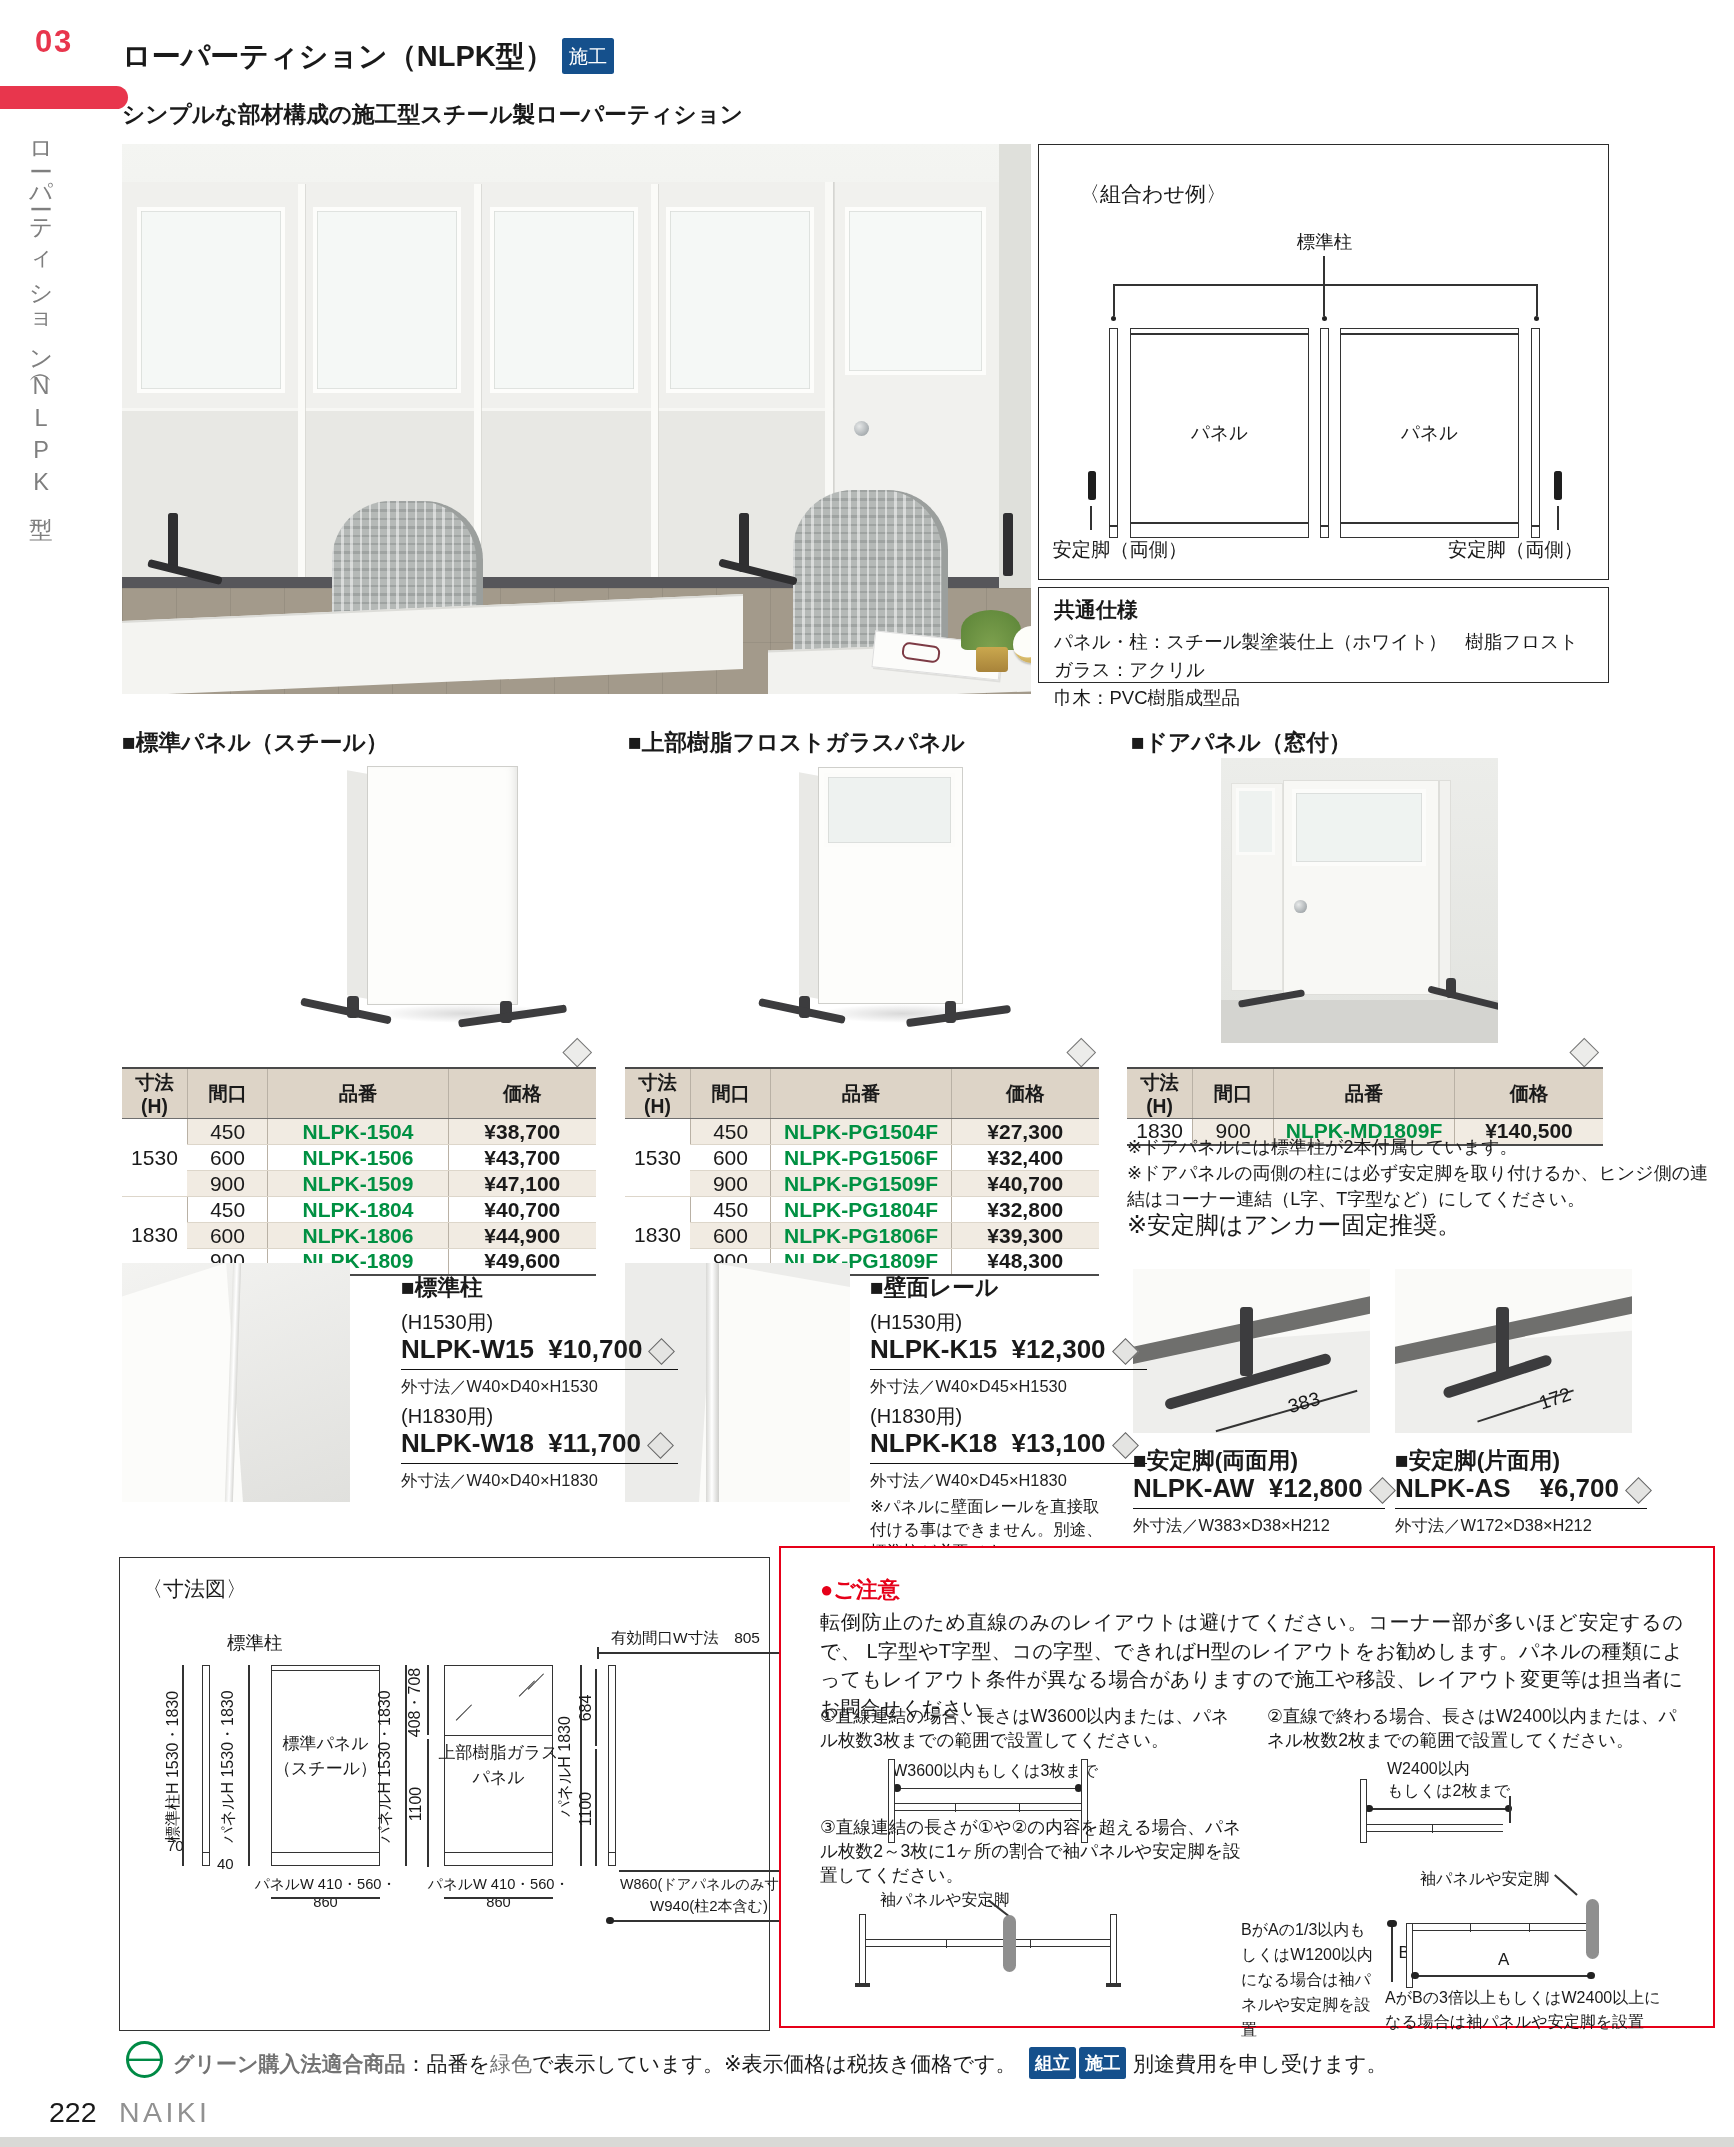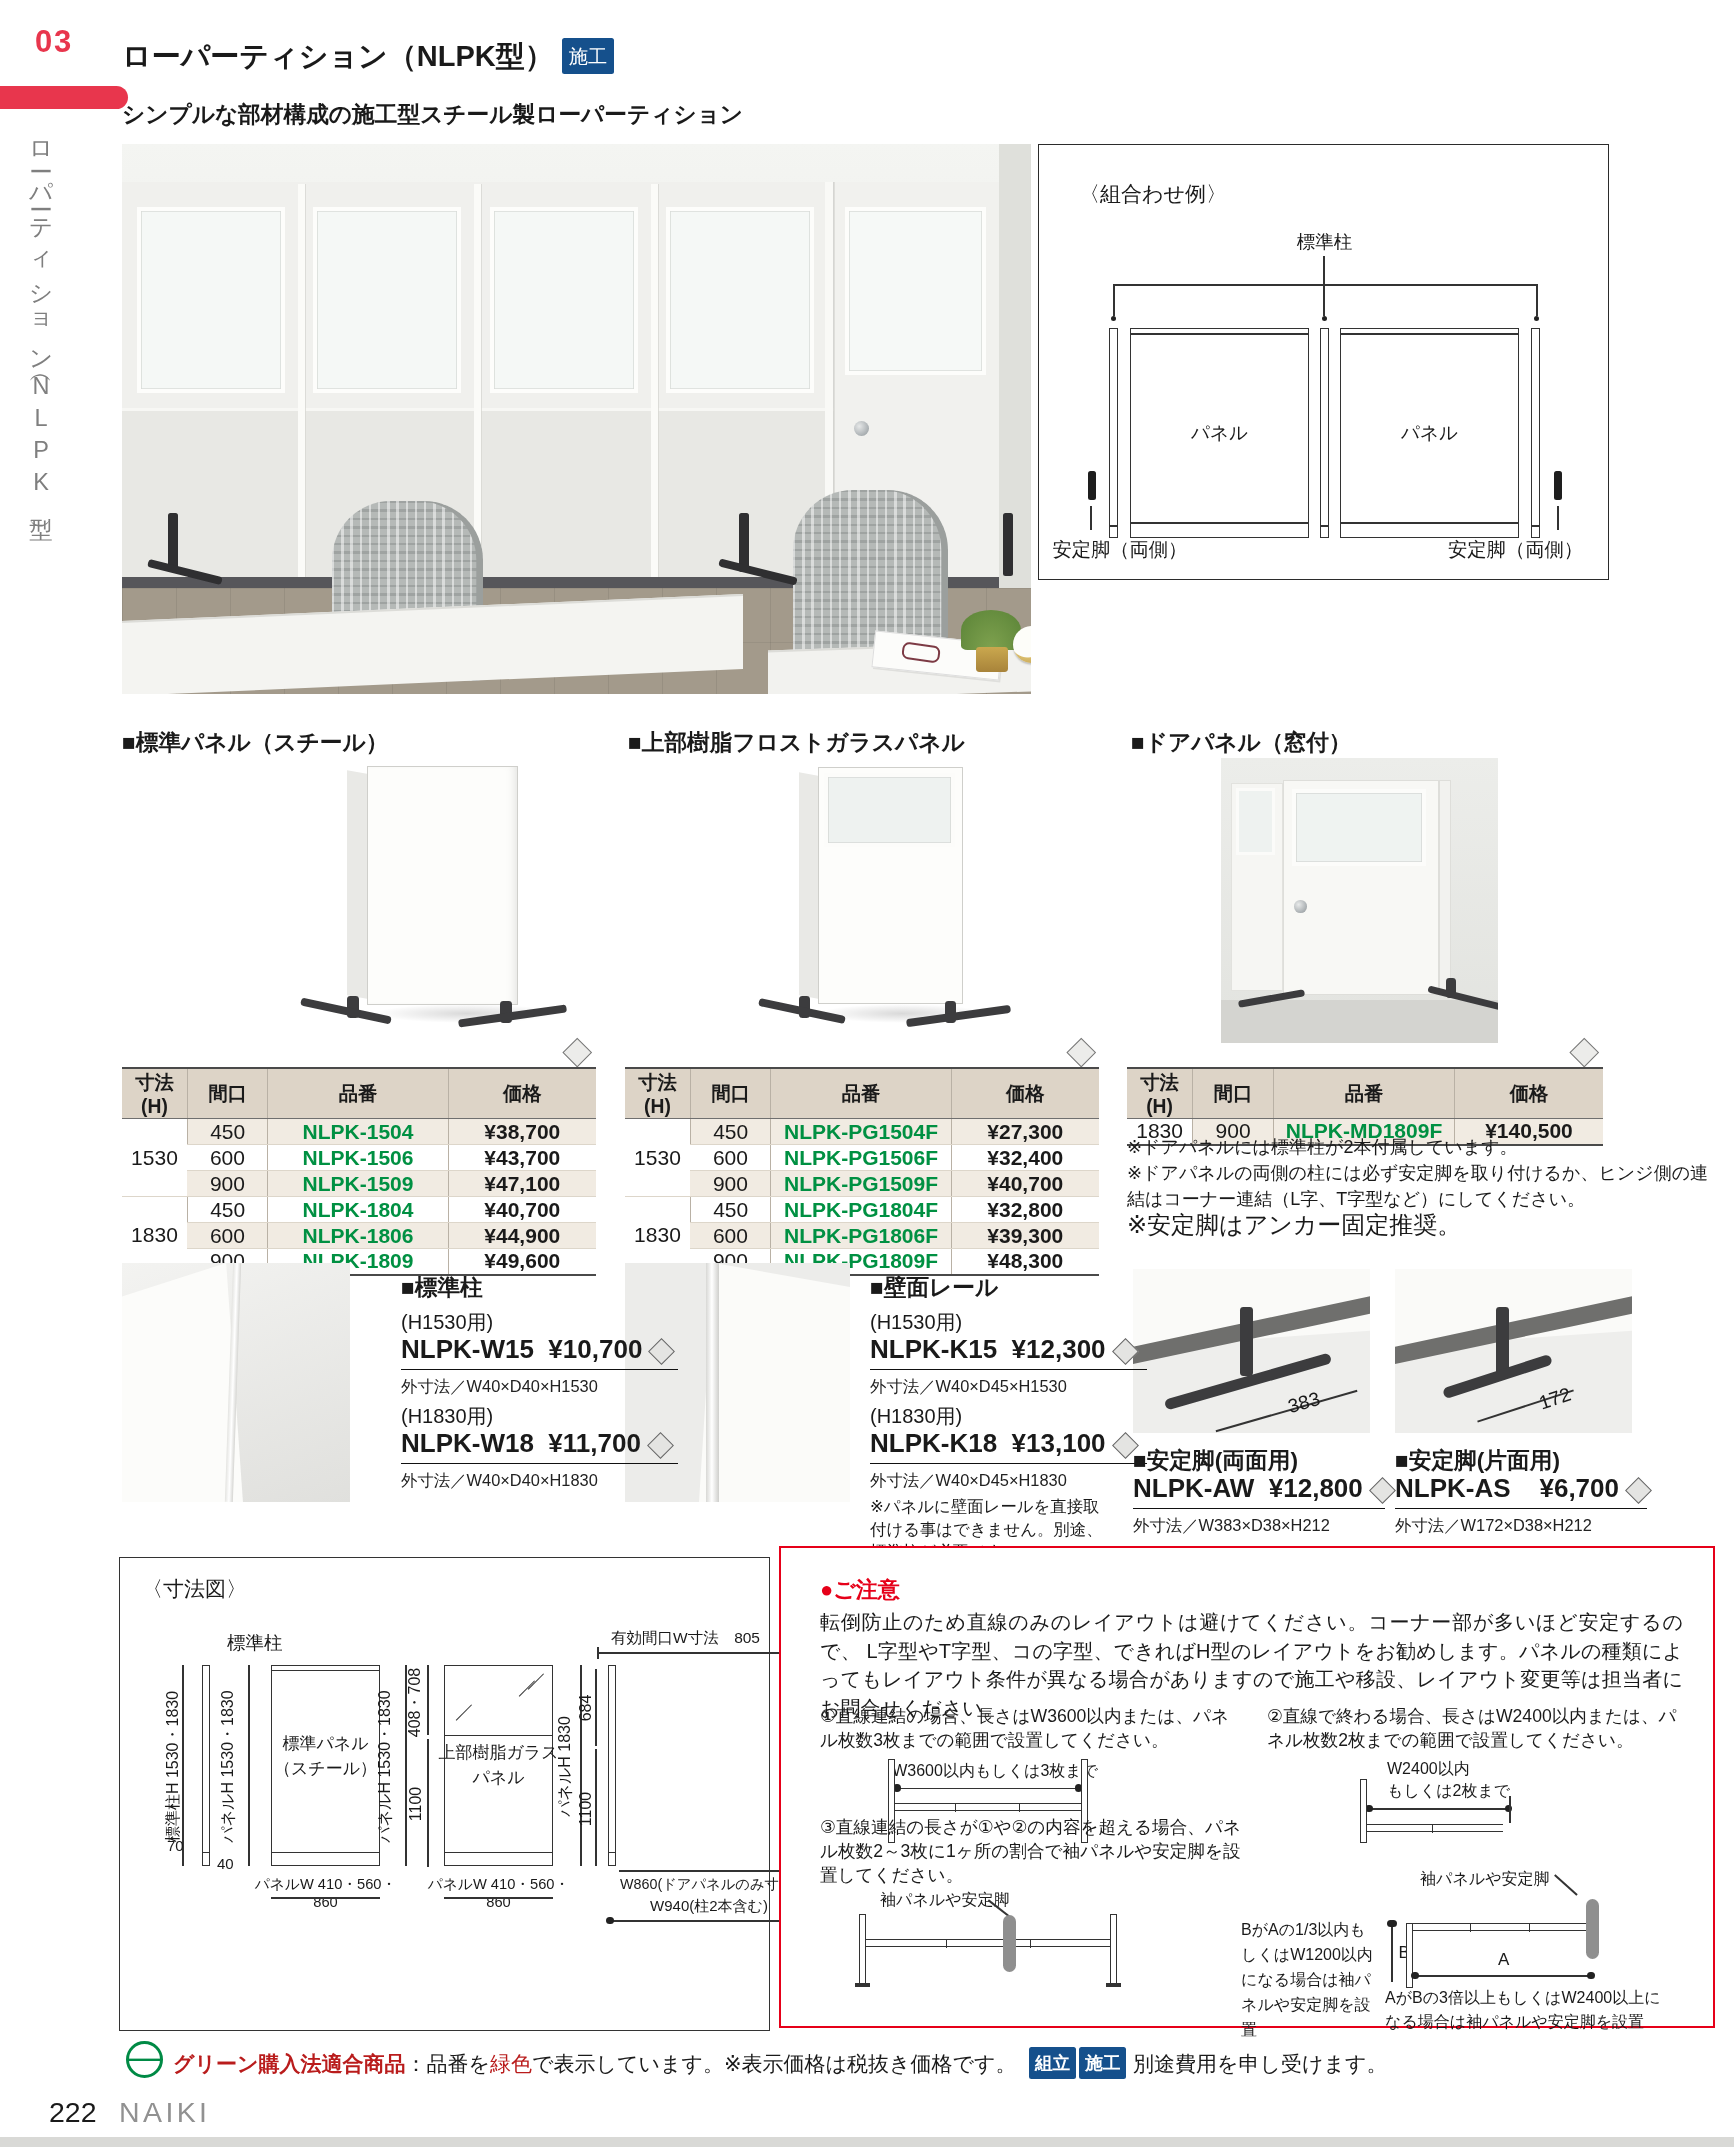--- a/index.html
+++ b/index.html
@@ -40,21 +40,21 @@
   .clbl{position:absolute;font-size:16px;white-space:nowrap;}
   
   .combo-box{position:absolute;left:1038px;top:144px;width:571px;height:436px;border:1.7px solid #2b2b2b;box-sizing:border-box;background:#fff;}
   .spec-box{position:absolute;left:1038px;top:587px;width:571px;height:96px;border:1.7px solid #2b2b2b;box-sizing:border-box;background:#fff;padding:8.4px 15px;}
   .dimfig{position:absolute;left:119px;top:1557px;width:651px;height:474px;border:1.7px solid #333;box-sizing:border-box;background:#fff;}
   
   .photo{position:absolute;overflow:hidden;}
   .win{position:absolute;background:#f5f8f6;border:4.2px solid #fdfdfb;box-shadow:inset 0 0 0 0.8px #d9dcd9;box-sizing:border-box;}
   .darkfoot{position:absolute;background:#3c3c3e;border-radius:3.4px;}
   .badge{display:inline-block;background:#15508c;color:#fff;border-radius:2.5px;text-align:center;}
-  .greenword{color:#b91c1c;margin-top:40px;}
+  .greenword{color:#737373;margin-top:40px;}
 </style>
 </head>
 <body>
 
 <div class="page">
 
   <div class="abs b" style="left:35px;top:23.5px;font-size:31px;color:#e8364d;letter-spacing:1.7px;">03</div>
   <div class="abs" style="left:0;top:86px;width:128px;height:22.7px;background:#e8364d;border-radius:0 11.7px 11.7px 0;"></div>
   <div class="vtext" style="left:25px;top:126px;height:503px;font-size:23.5px;color:#7f7f7f;letter-spacing:5.9px;">ローパーティション（NLPK型）</div>
 
@@ -127,20 +127,25 @@
       <div class="abs" style="left:0;right:0;top:91px;text-align:center;font-size:18.5px;">パネル</div>
     </div>
     <div class="abs" style="left:49px;top:326px;width:7.6px;height:28.5px;background:#1e1e1e;border-radius:2.5px;"></div>
     <div class="abs" style="left:515px;top:326px;width:7.6px;height:28.5px;background:#1e1e1e;border-radius:2.5px;"></div>
     <div class="dline" style="left:51px;top:361px;width:1.7px;height:23.5px;"></div>
     <div class="dline" style="left:518px;top:361px;width:1.7px;height:23.5px;"></div>
     <div class="abs" style="left:13.4px;top:391px;font-size:19.3px;">安定脚（両側）</div>
     <div class="abs" style="left:409px;top:391px;font-size:19.3px;">安定脚（両側）</div>
   </div>
 
+  <div class="spec-box">
+    <div class="b" style="font-size:21px;margin-bottom:3.4px;">共通仕様</div>
+    <div style="font-size:18.5px;line-height:28px;">パネル・柱：スチール製塗装仕上（ホワイト）　樹脂フロストガラス：アクリル</div>
+    <div style="font-size:18.5px;line-height:28px;">巾木：PVC樹脂成型品</div>
+  </div>
 
   <div class="abs b" style="left:122px;top:727px;font-size:22.7px;">■標準パネル（スチール）</div>
   <div class="abs b" style="left:628px;top:727px;font-size:22.7px;">■上部樹脂フロストガラスパネル</div>
   <div class="abs b" style="left:1131px;top:727px;font-size:22.7px;">■ドアパネル（窓付）</div>
 
   <div class="photo" style="left:248px;top:759px;width:344px;height:281px;background:#fff;">
     <div class="abs" style="left:126px;top:245px;width:185px;height:18.5px;background:radial-gradient(ellipse,rgba(0,0,0,.15),transparent 70%);"></div>
     <div class="abs" style="left:99px;top:13.4px;width:20px;height:225px;background:#e9e9e6;transform:skewY(10deg);"></div>
     <div class="abs" style="left:119px;top:6.7px;width:149px;height:237px;background:#fdfdfb;border:0.8px solid #cfcfcb;box-shadow:inset -8.4px 0 11.7px -8.4px rgba(0,0,0,.15);"></div>
     <div class="darkfoot" style="left:99px;top:237px;width:11.7px;height:22px;"></div>

